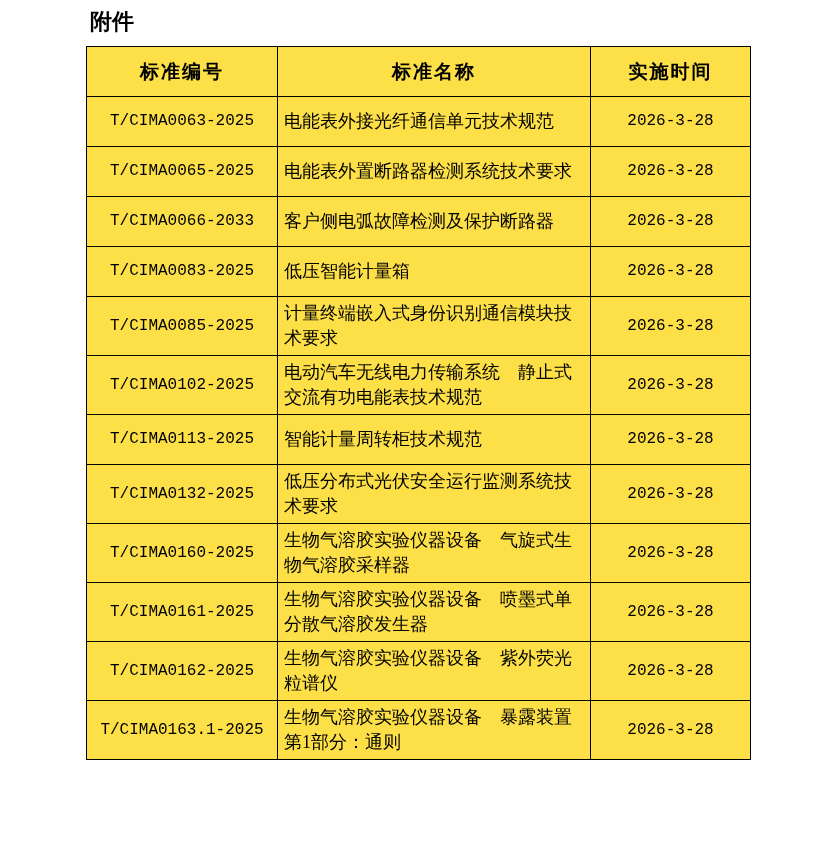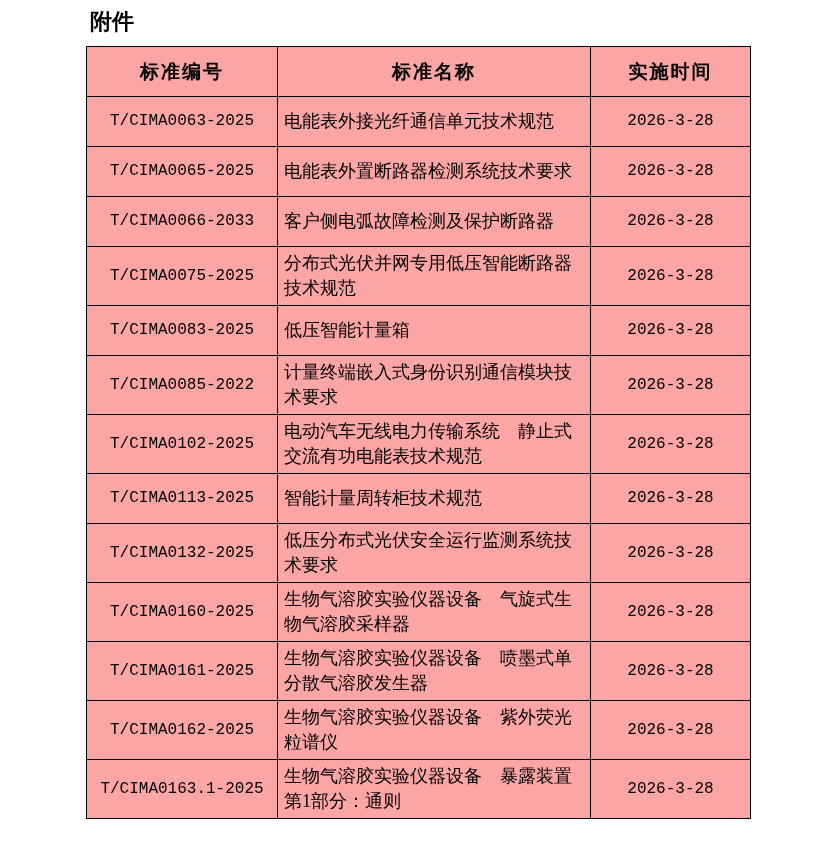--- a/index.html
+++ b/index.html
@@ -40,21 +40,21 @@
     width: 664px;
     border-collapse: collapse;
     table-layout: fixed;
   }
   .std-table col.c1 { width: 191px; }
   .std-table col.c2 { width: 313px; }
   .std-table col.c3 { width: 160px; }
   .std-table th, .std-table td {
     border: 1.5px solid #000000;
     vertical-align: middle;
-    background: #fca5a5;
+    background: #fde047;
   }
   .std-table th {
     height: 50px;
     font-size: 19px;
     font-weight: 700;
     letter-spacing: 2px;
     text-align: center;
     padding: 2px 4px;
   }
   .std-table td {
@@ -105,31 +105,26 @@
         <td class="cell-code">T/CIMA0065-2025</td>
         <td class="cell-name">电能表外置断路器检测系统技术要求</td>
         <td class="cell-date">2026-3-28</td>
       </tr>
       <tr>
         <td class="cell-code">T/CIMA0066-2033</td>
         <td class="cell-name">客户侧电弧故障检测及保护断路器</td>
         <td class="cell-date">2026-3-28</td>
       </tr>
       <tr>
-        <td class="cell-code">T/CIMA0075-2025</td>
-        <td class="cell-name">分布式光伏并网专用低压智能断路器技术规范</td>
-        <td class="cell-date">2026-3-28</td>
-      </tr>
-      <tr>
         <td class="cell-code">T/CIMA0083-2025</td>
         <td class="cell-name">低压智能计量箱</td>
         <td class="cell-date">2026-3-28</td>
       </tr>
       <tr>
-        <td class="cell-code">T/CIMA0085-2022</td>
+        <td class="cell-code">T/CIMA0085-2025</td>
         <td class="cell-name">计量终端嵌入式身份识别通信模块技术要求</td>
         <td class="cell-date">2026-3-28</td>
       </tr>
       <tr>
         <td class="cell-code">T/CIMA0102-2025</td>
         <td class="cell-name">电动汽车无线电力传输系统　静止式交流有功电能表技术规范</td>
         <td class="cell-date">2026-3-28</td>
       </tr>
       <tr>
         <td class="cell-code">T/CIMA0113-2025</td>

